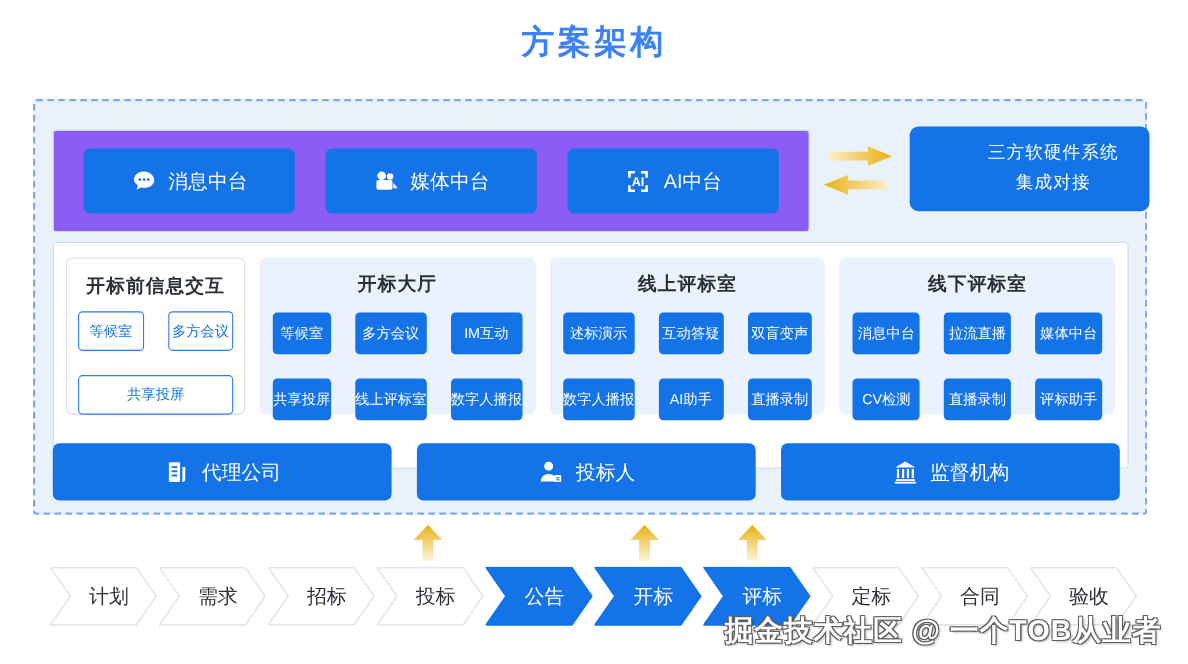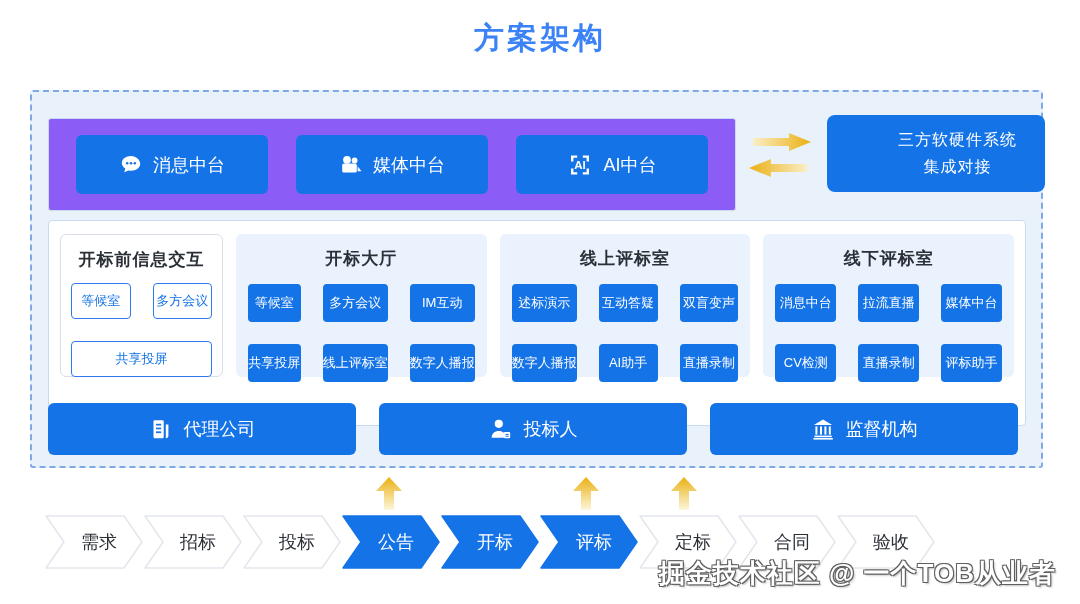--- a/index.html
+++ b/index.html
@@ -256,20 +256,26 @@
     <svg width="28" height="34" viewBox="0 0 28 34">
       <polygon points="14,0 27,14 19,14 19,33 9,33 9,14 1,14" fill="url(#gradU)"></polygon>
     </svg>
   </span>
 
   <div class="flow-row">
     <div class="chev">
       <svg width="99" height="54">
           <polygon points="1,1 79,1 97,27 79,53 1,53 19,27" fill="#ffffff" stroke="#e2e6ed" stroke-width="1.5" stroke-linejoin="round"></polygon>
         </svg>
+      <span class="chev-label">计划</span>
+    </div>
+    <div class="chev">
+      <svg width="99" height="54">
+          <polygon points="1,1 79,1 97,27 79,53 1,53 19,27" fill="#ffffff" stroke="#e2e6ed" stroke-width="1.5" stroke-linejoin="round"></polygon>
+        </svg>
       <span class="chev-label">需求</span>
     </div>
     <div class="chev">
       <svg width="99" height="54">
           <polygon points="1,1 79,1 97,27 79,53 1,53 19,27" fill="#ffffff" stroke="#e2e6ed" stroke-width="1.5" stroke-linejoin="round"></polygon>
         </svg>
       <span class="chev-label">招标</span>
     </div>
     <div class="chev">
       <svg width="99" height="54">

